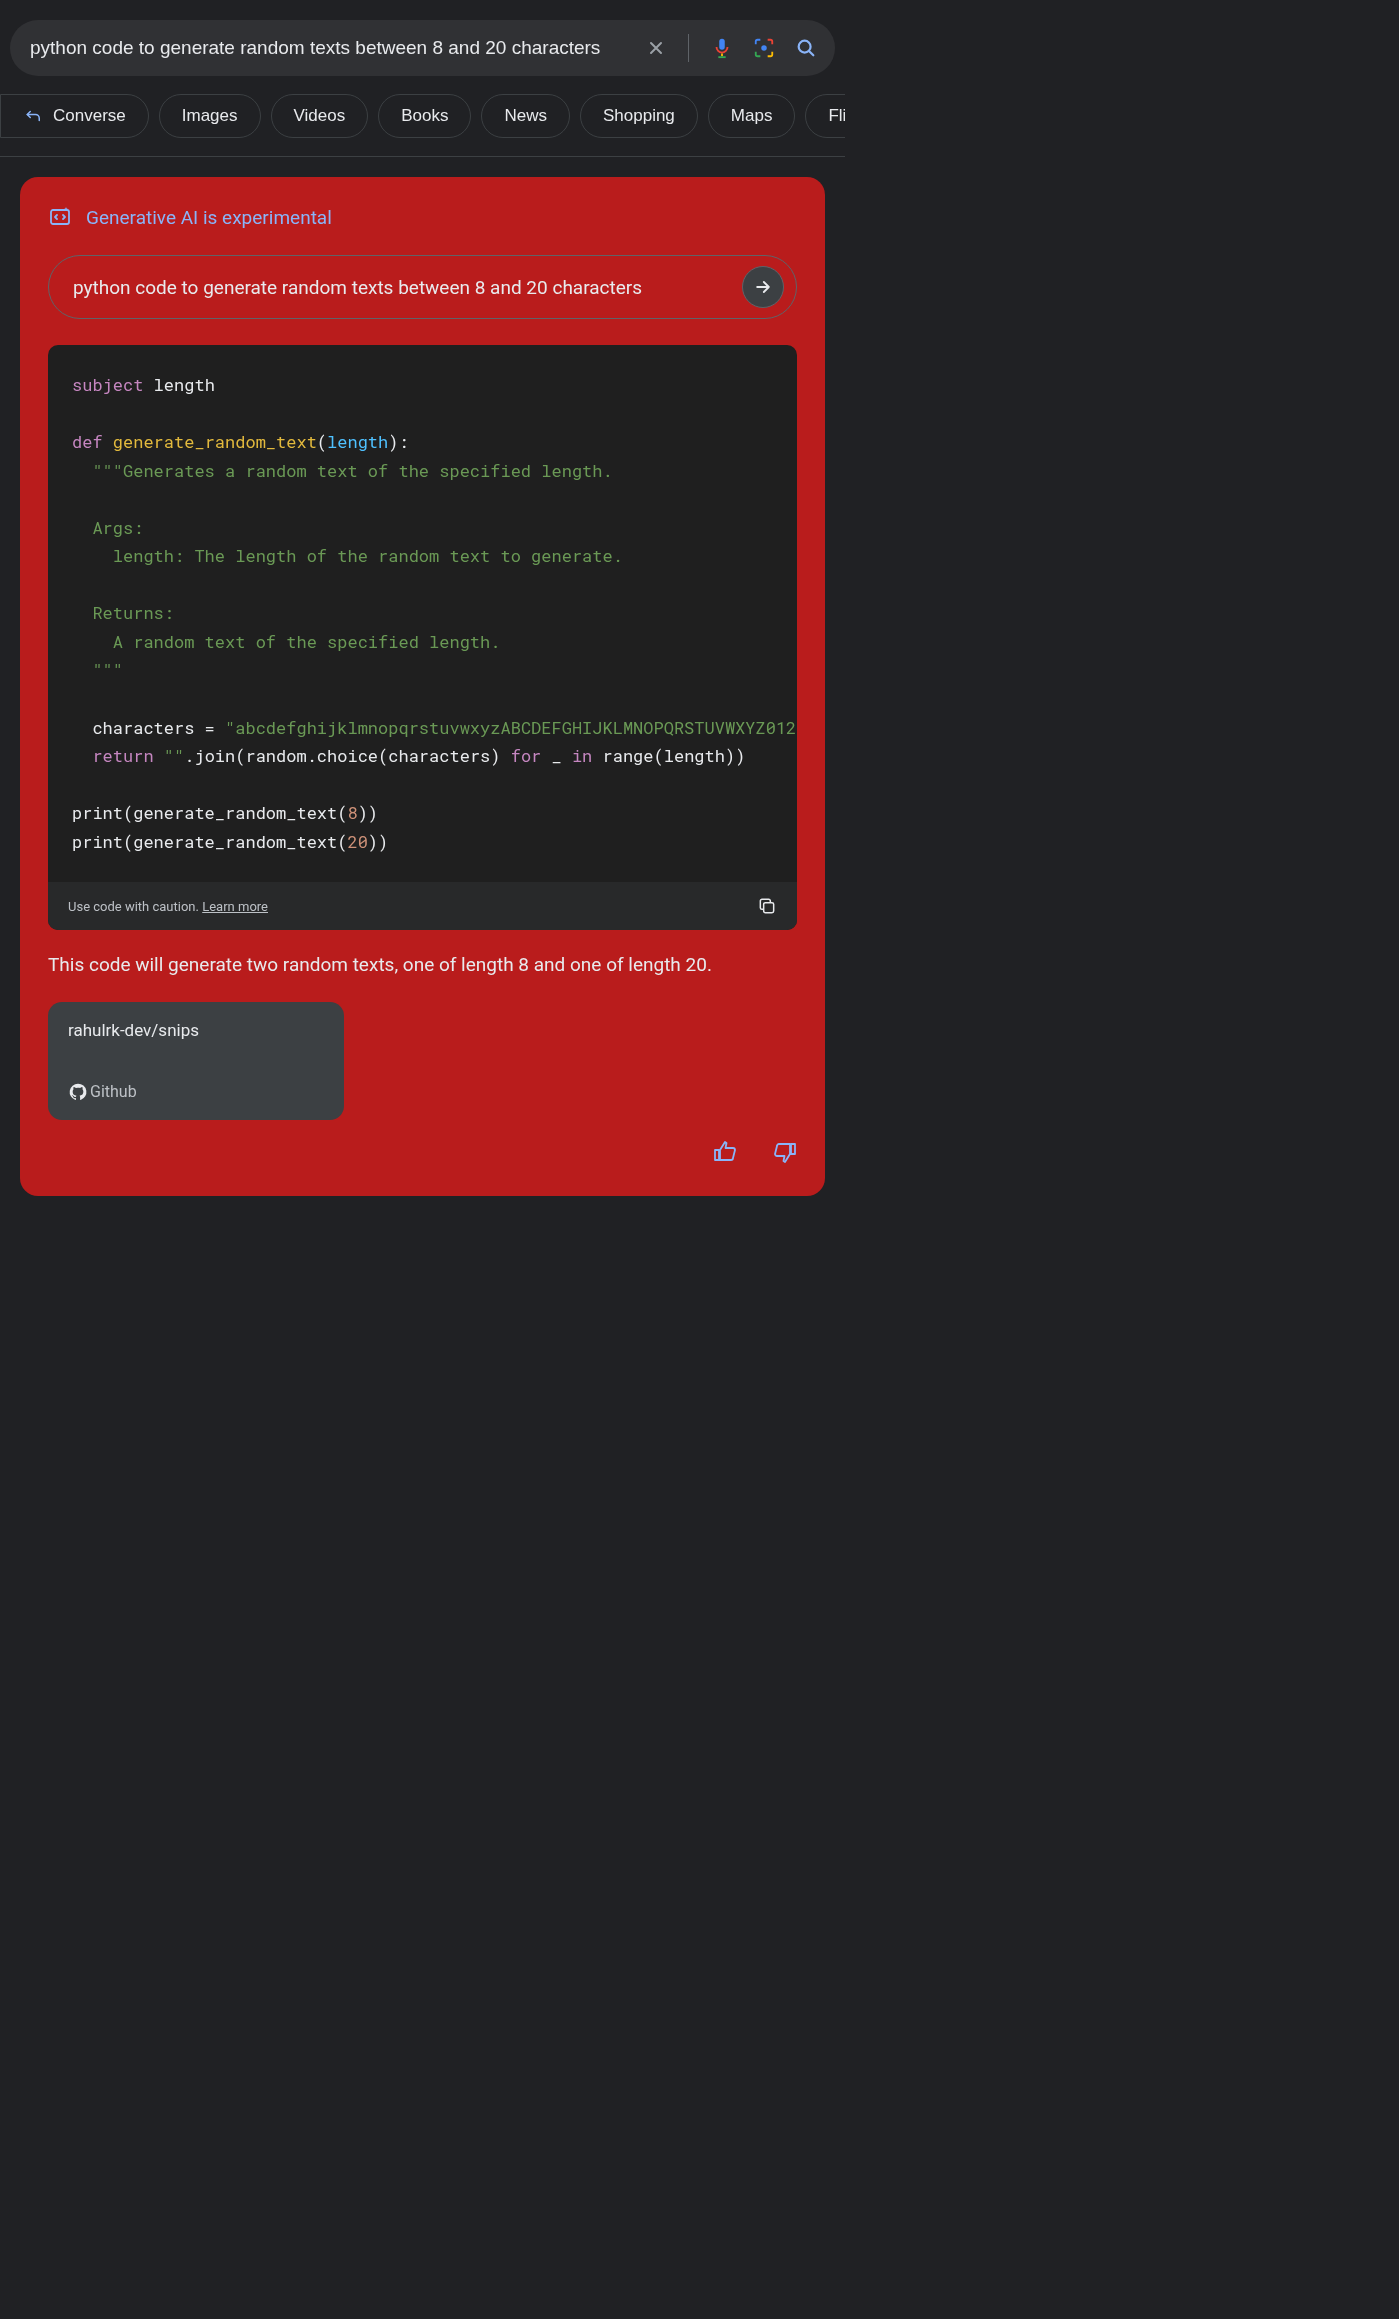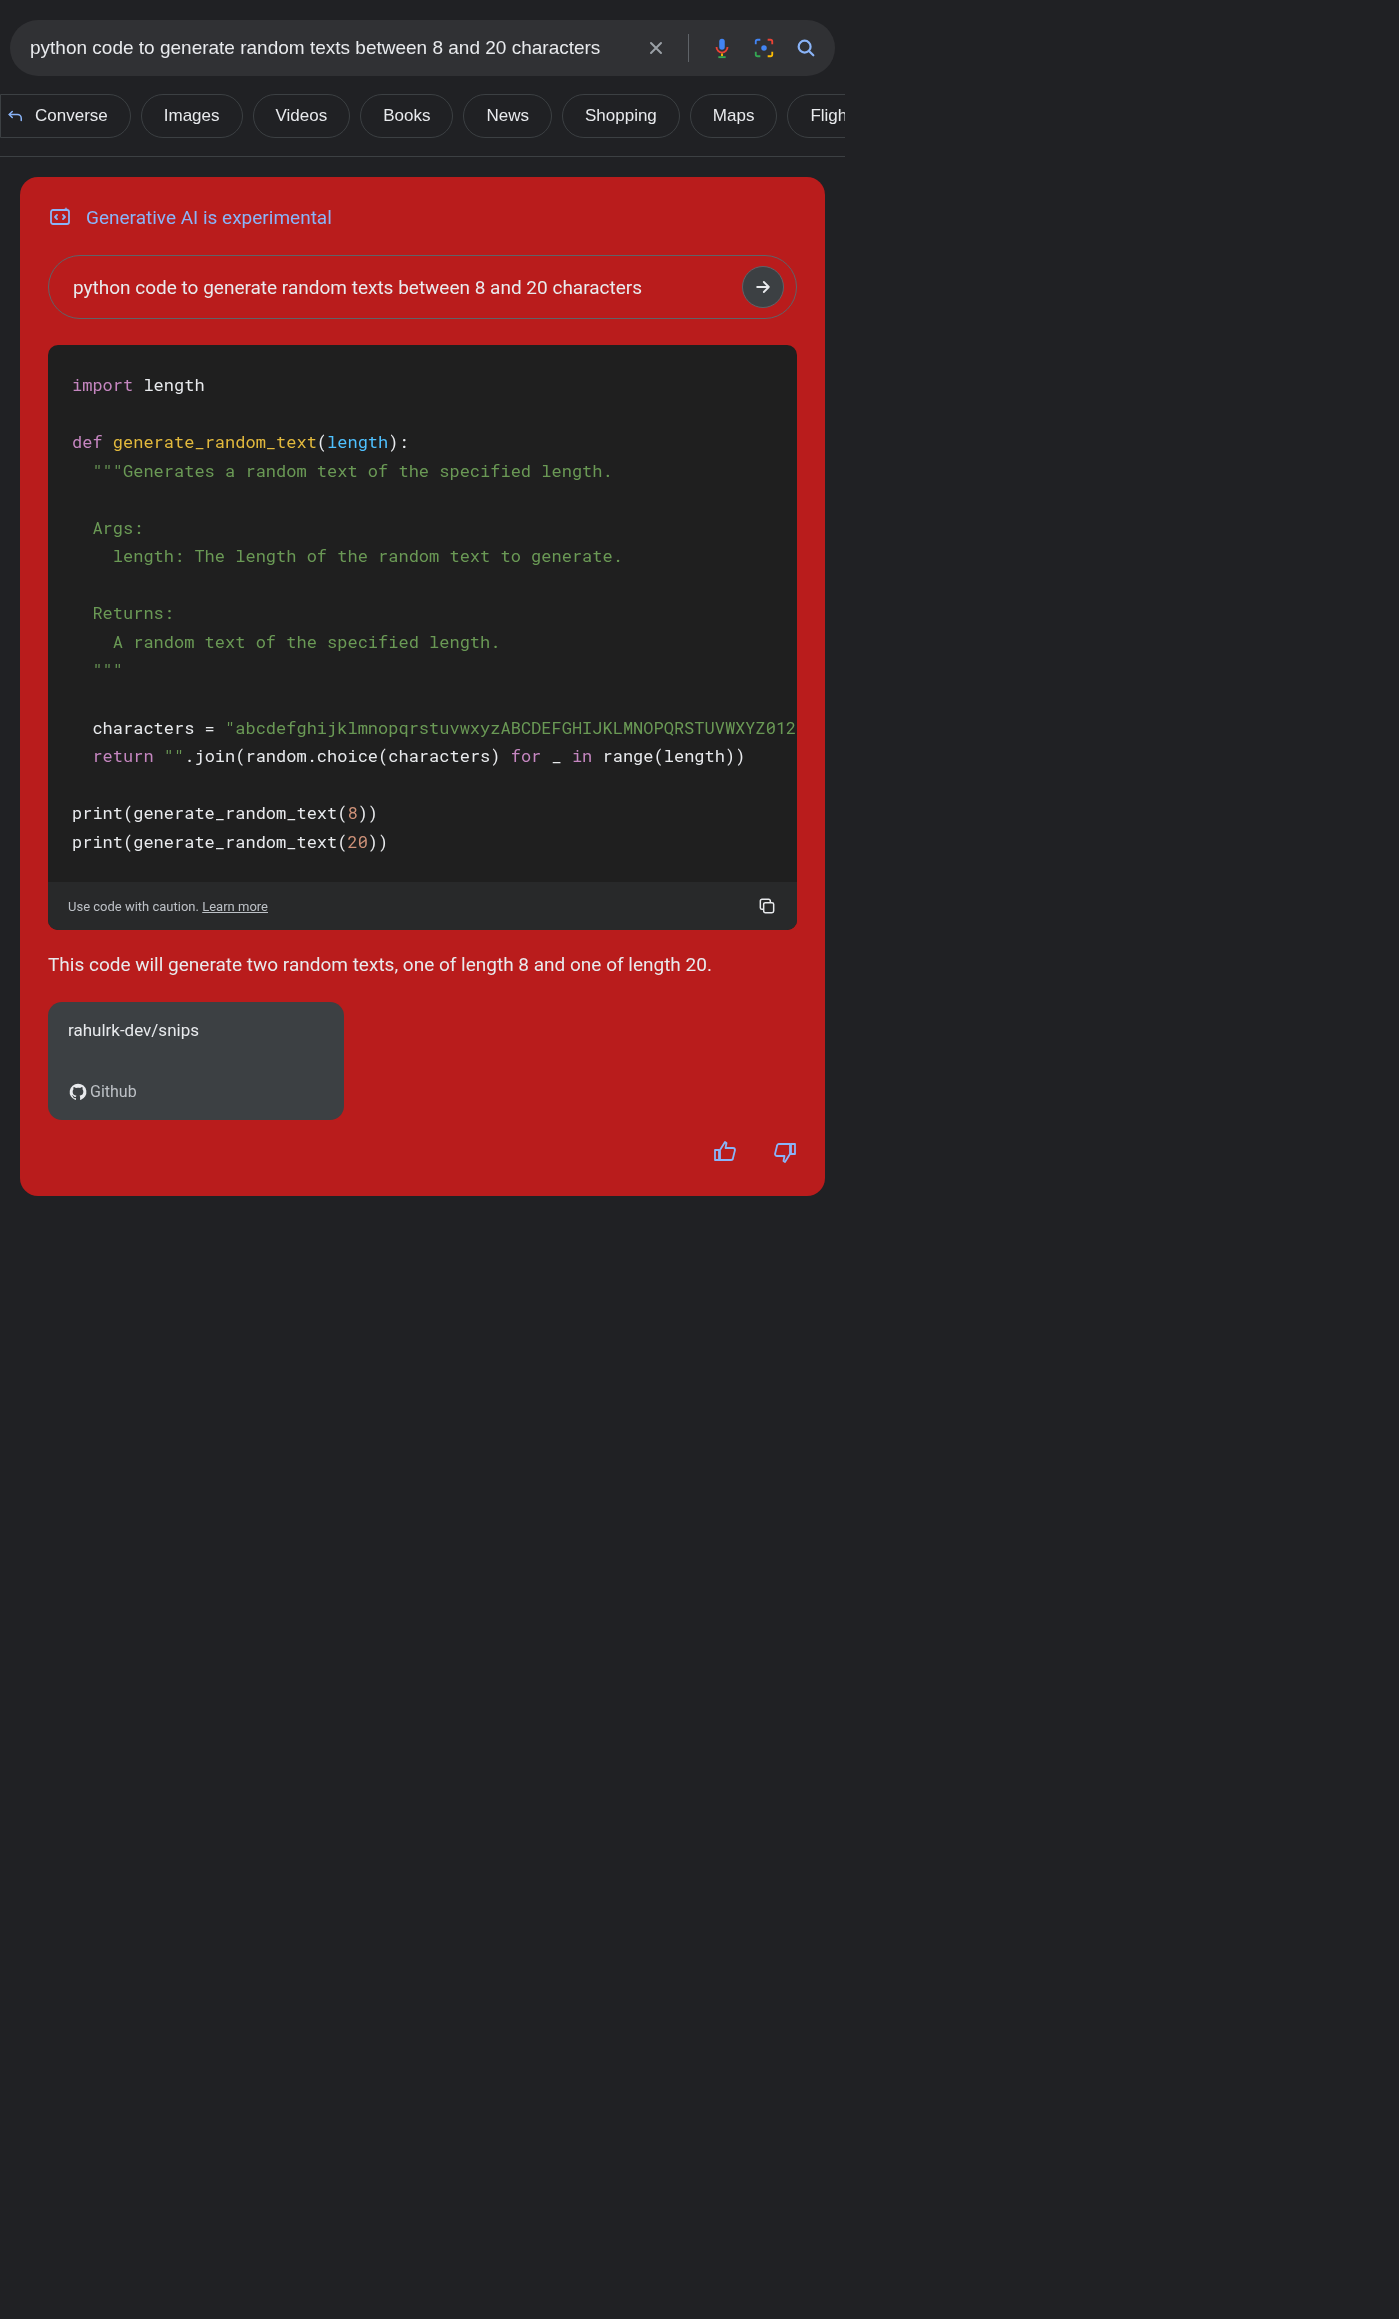--- a/index.html
+++ b/index.html
@@ -44,21 +44,21 @@
     border-radius: 22px;
     height: 44px;
     padding: 0 22px;
     font-size: 17px;
     display: flex;
     align-items: center;
     gap: 10px;
     white-space: nowrap;
     cursor: pointer;
   }
-  .chip:first-child { margin-left: 0; border-top-left-radius:0; border-bottom-left-radius:0; padding-left: 6px;}
+  .chip:first-child { margin-left: 0; border-top-left-radius:0; border-bottom-left-radius:0; padding-left: 24px;}
   .ai-card {
     margin: 20px;
     background: #b91c1c;
     border-radius: 18px;
     padding: 28px;
   }
   .ai-header {
     display: flex;
     align-items: center;
     gap: 14px;
@@ -221,21 +221,21 @@
     <span class="prompt-text">python code to generate random texts between 8 and 20 characters</span>
     <button class="go-btn">
       <svg width="20" height="20" viewBox="0 0 24 24" fill="none" stroke="#e8eaed" stroke-width="2.2" stroke-linecap="round" stroke-linejoin="round">
           <path d="M5 12h14M13 6l6 6-6 6"></path>
         </svg>
     </button>
   </div>
 
 
   <div class="code-wrap">
-    <div class="code-block"><span class="kw-import">import</span><span class="tok-name"> length</span>
+    <div class="code-block"><span class="kw-import">subject</span><span class="tok-name"> length</span>
 
 <span class="kw-def">def</span><span class="tok-fn"> generate_random_text</span><span>(</span><span class="tok-param">length</span><span>):</span>
 <span class="tok-str">  """Generates a random text of the specified length.</span>
 <span class="tok-str"></span>
 <span class="tok-str">  Args:</span>
 <span class="tok-str">    length: The length of the random text to generate.</span>
 <span class="tok-str"></span>
 <span class="tok-str">  Returns:</span>
 <span class="tok-str">    A random text of the specified length.</span>
 <span class="tok-str">  """</span>

